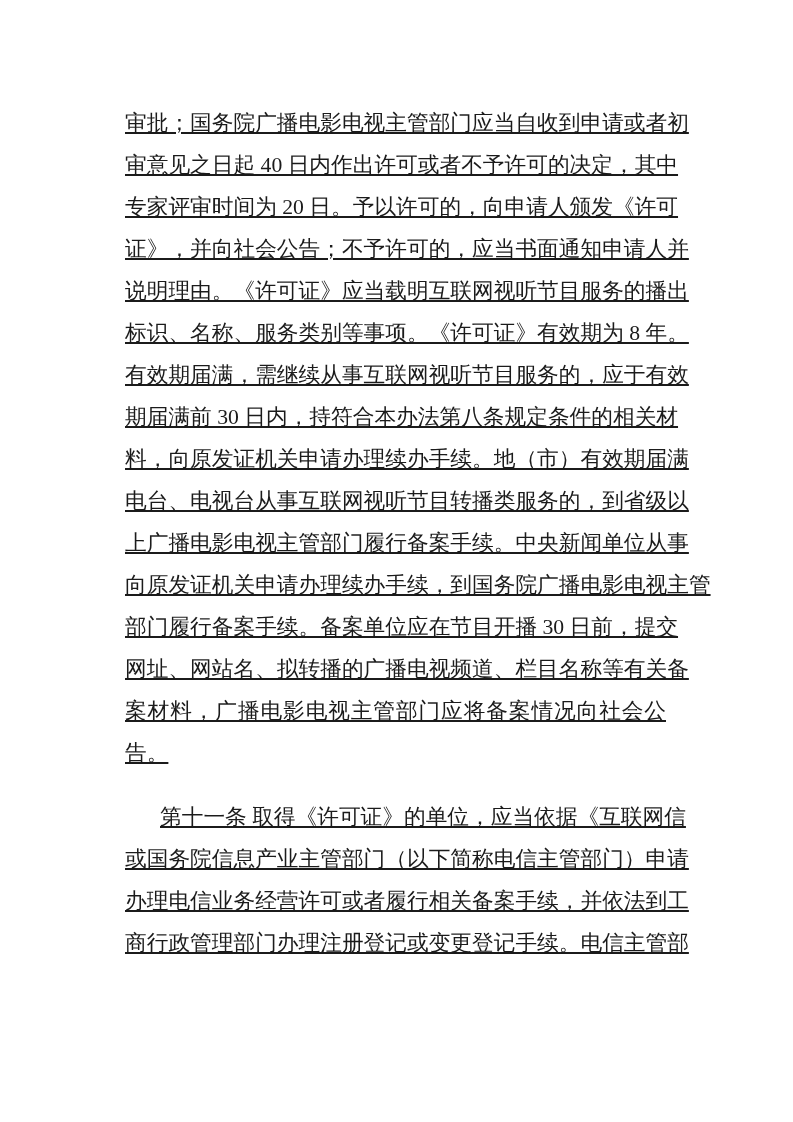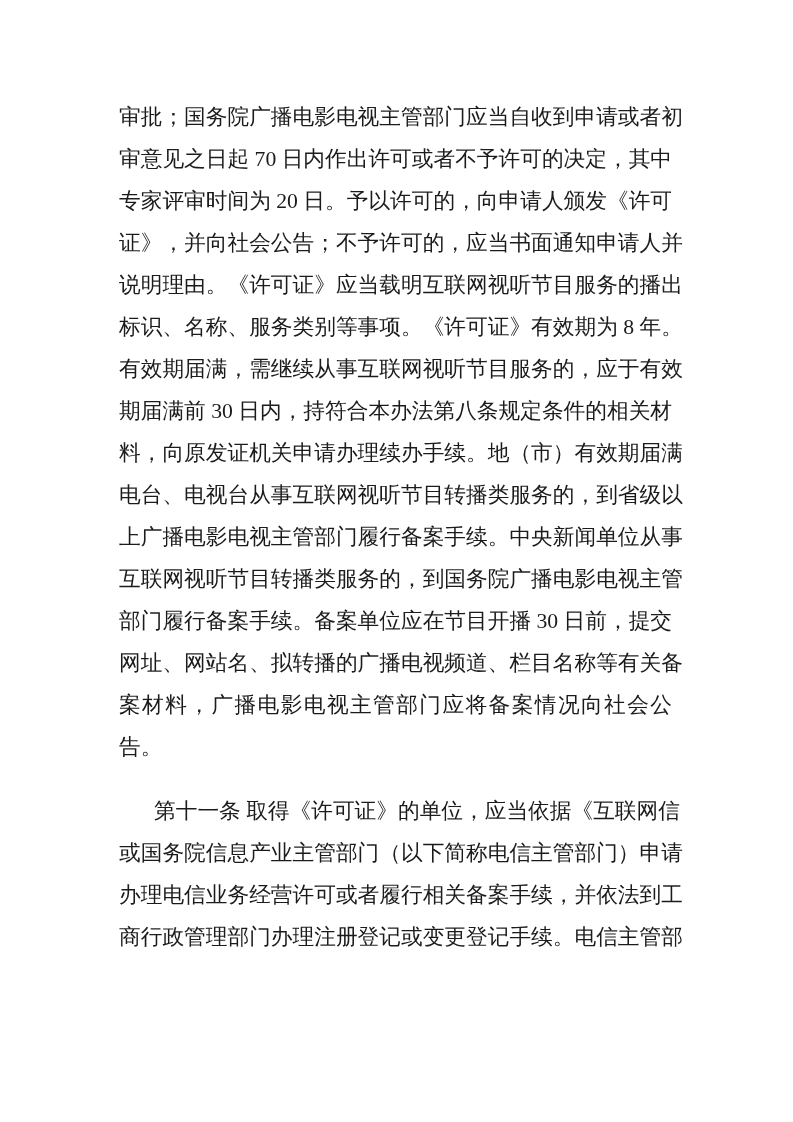--- a/index.html
+++ b/index.html
@@ -23,22 +23,23 @@
   .text-block {
     position: absolute;
     left: 113px;
     top: 90px;
     width: 565px;
     font-size: 21.7px;
     line-height: 42px;
     letter-spacing: 0;
   }
   .paragraph {
-    margin: 6px;
+    margin: 12px;
     padding: 0;
+    text-decoration: underline;
   }
   .paragraph.article {
     margin-top: 22px;
   }
   .line {
     height: 42px;
     text-align: justify;
     text-align-last: justify;
     white-space: nowrap;
   }
@@ -52,31 +53,31 @@
   }
 </style>
 </head>
 <body>
 
 <div class="page">
   <div class="text-block">
 
     <div class="paragraph">
       <div class="line">审批；国务院广播电影电视主管部门应当自收到申请或者初</div>
-      <div class="line">审意见之日起 70 日内作出许可或者不予许可的决定，其中</div>
+      <div class="line">审意见之日起 40 日内作出许可或者不予许可的决定，其中</div>
       <div class="line">专家评审时间为 20 日。予以许可的，向申请人颁发《许可</div>
       <div class="line">证》，并向社会公告；不予许可的，应当书面通知申请人并</div>
       <div class="line">说明理由。《许可证》应当载明互联网视听节目服务的播出</div>
       <div class="line">标识、名称、服务类别等事项。《许可证》有效期为 8 年。</div>
       <div class="line">有效期届满，需继续从事互联网视听节目服务的，应于有效</div>
       <div class="line">期届满前 30 日内，持符合本办法第八条规定条件的相关材</div>
       <div class="line">料，向原发证机关申请办理续办手续。地（市）有效期届满</div>
       <div class="line">电台、电视台从事互联网视听节目转播类服务的，到省级以</div>
       <div class="line">上广播电影电视主管部门履行备案手续。中央新闻单位从事</div>
-      <div class="line">互联网视听节目转播类服务的，到国务院广播电影电视主管</div>
+      <div class="line">向原发证机关申请办理续办手续，到国务院广播电影电视主管</div>
       <div class="line">部门履行备案手续。备案单位应在节目开播 30 日前，提交</div>
       <div class="line">网址、网站名、拟转播的广播电视频道、栏目名称等有关备</div>
       <div class="line">案材料，广播电影电视主管部门应将备案情况向社会公</div>
       <div class="line flush-left">告。</div>
     </div>
 
     <div class="paragraph article">
       <div class="line indent-first">第十一条 取得《许可证》的单位，应当依据《互联网信</div>
       <div class="line">或国务院信息产业主管部门（以下简称电信主管部门）申请</div>
       <div class="line">办理电信业务经营许可或者履行相关备案手续，并依法到工</div>

